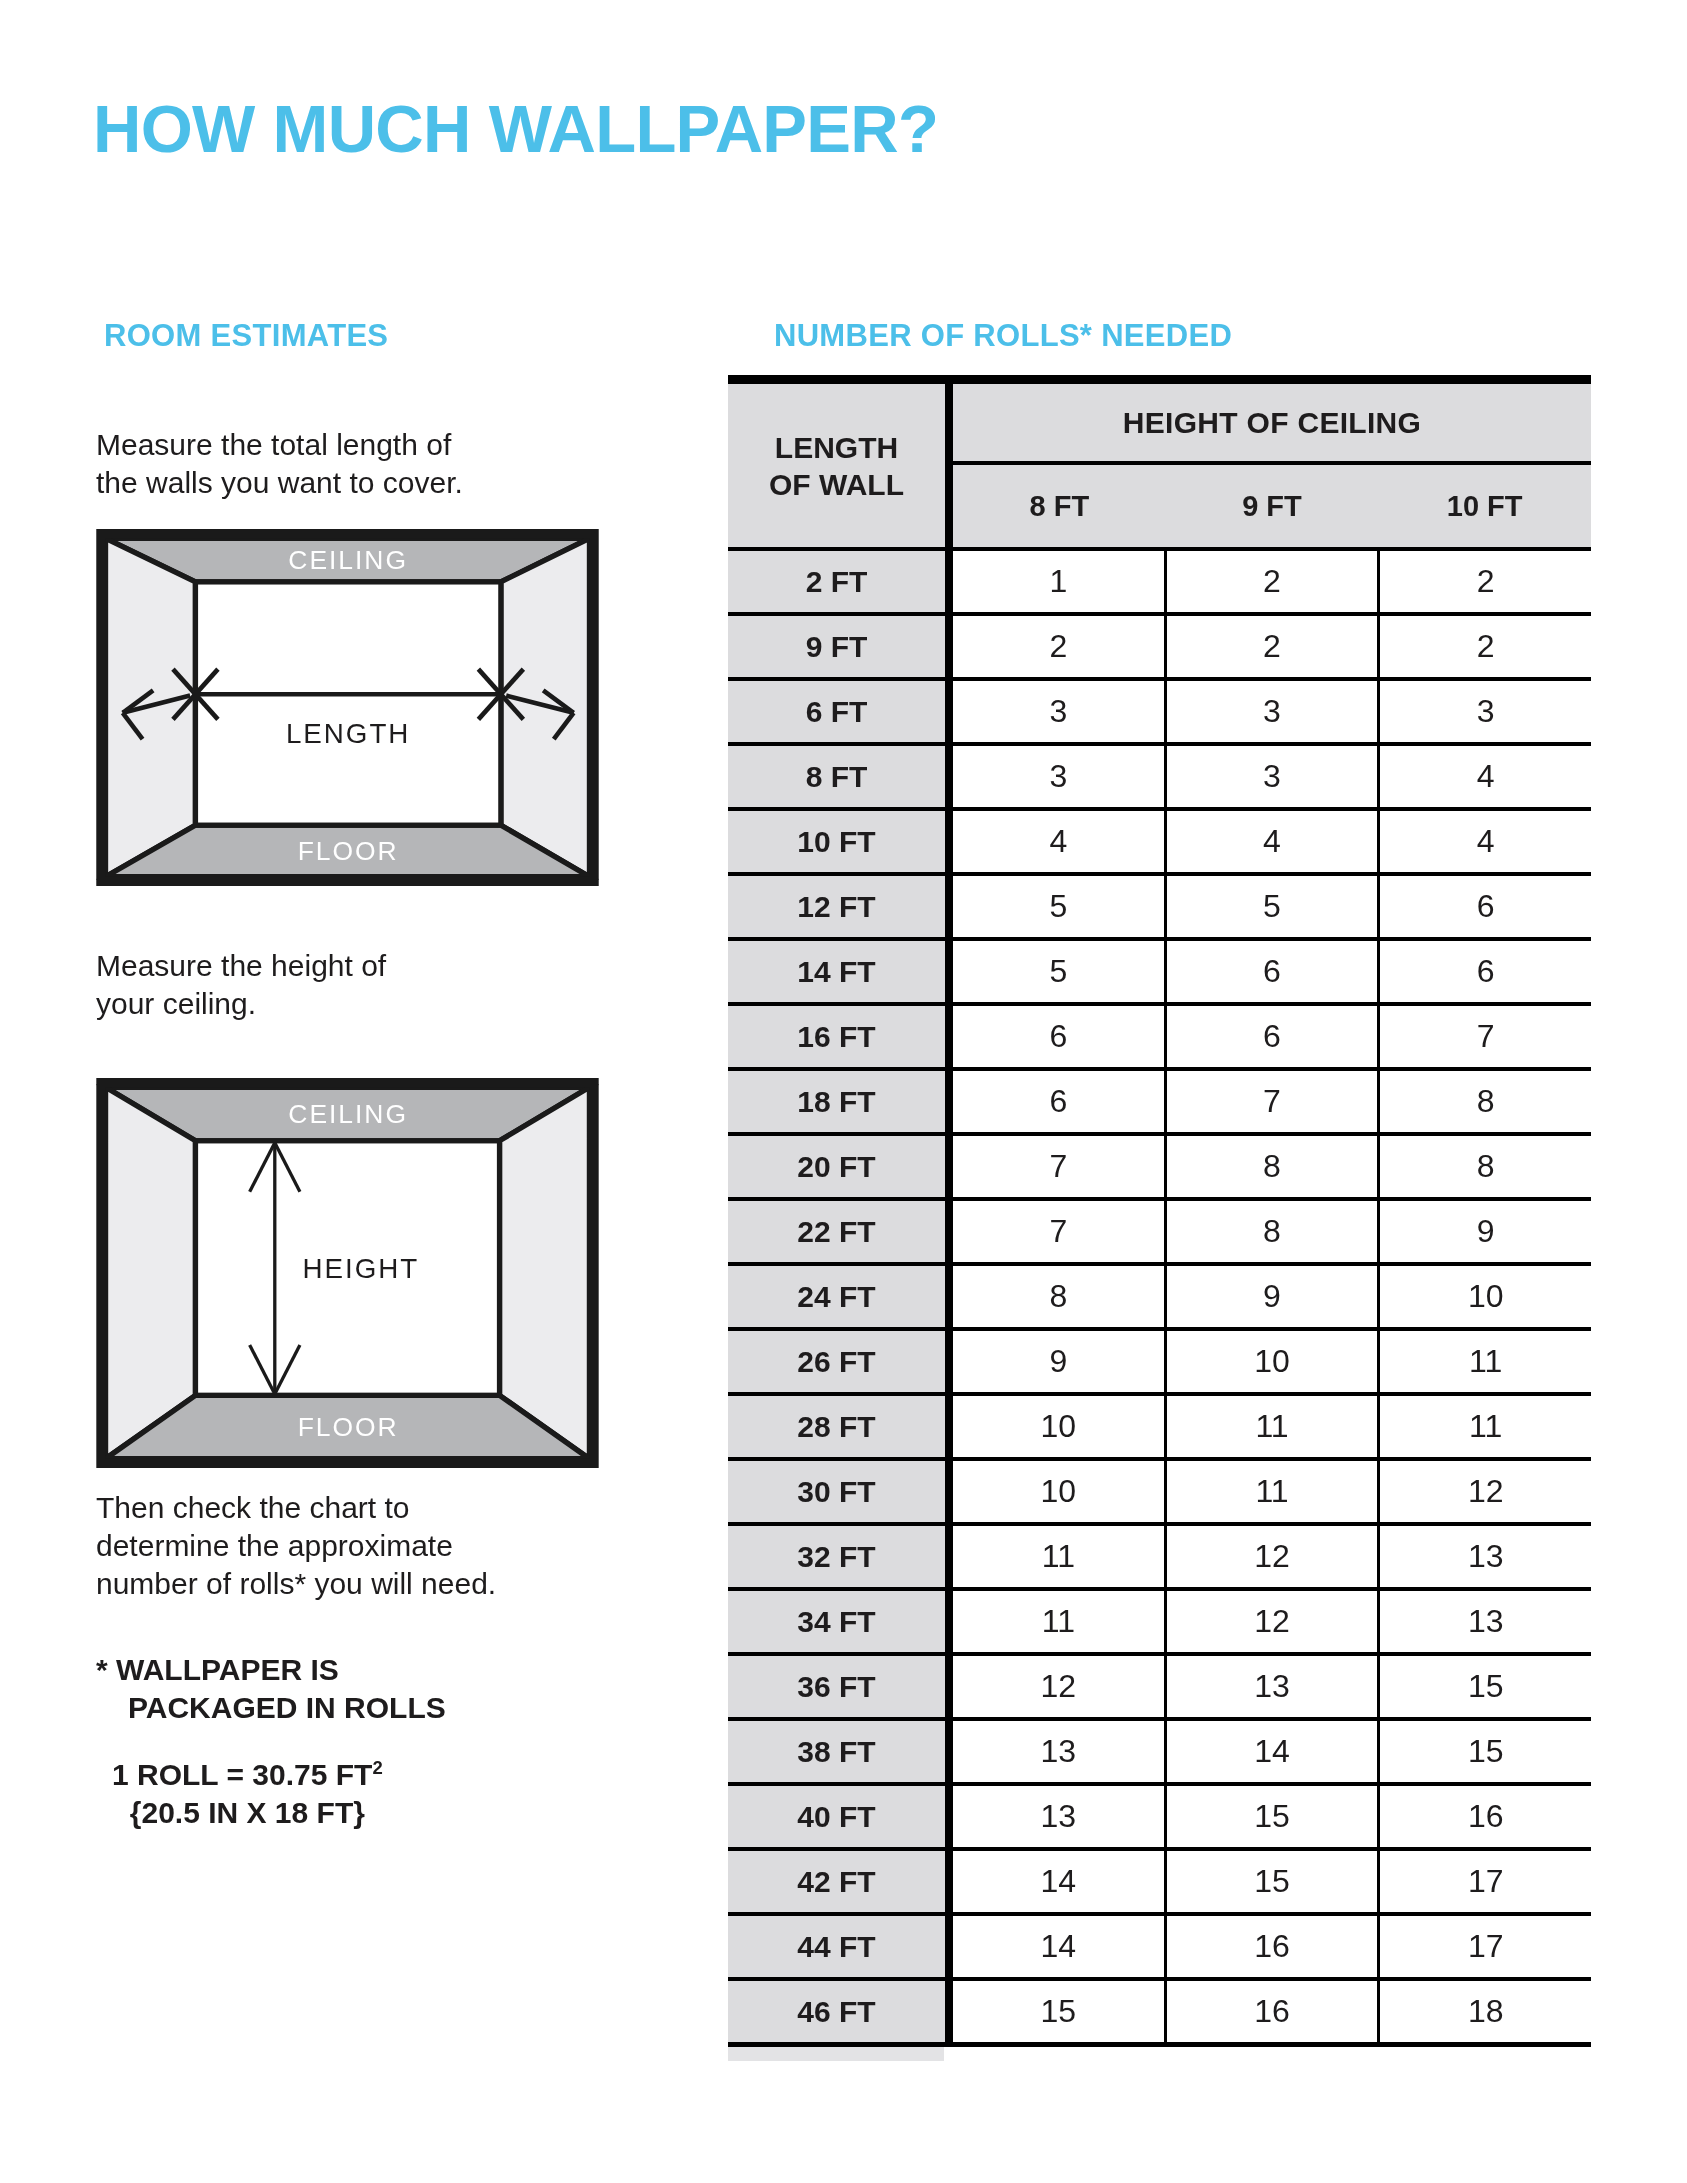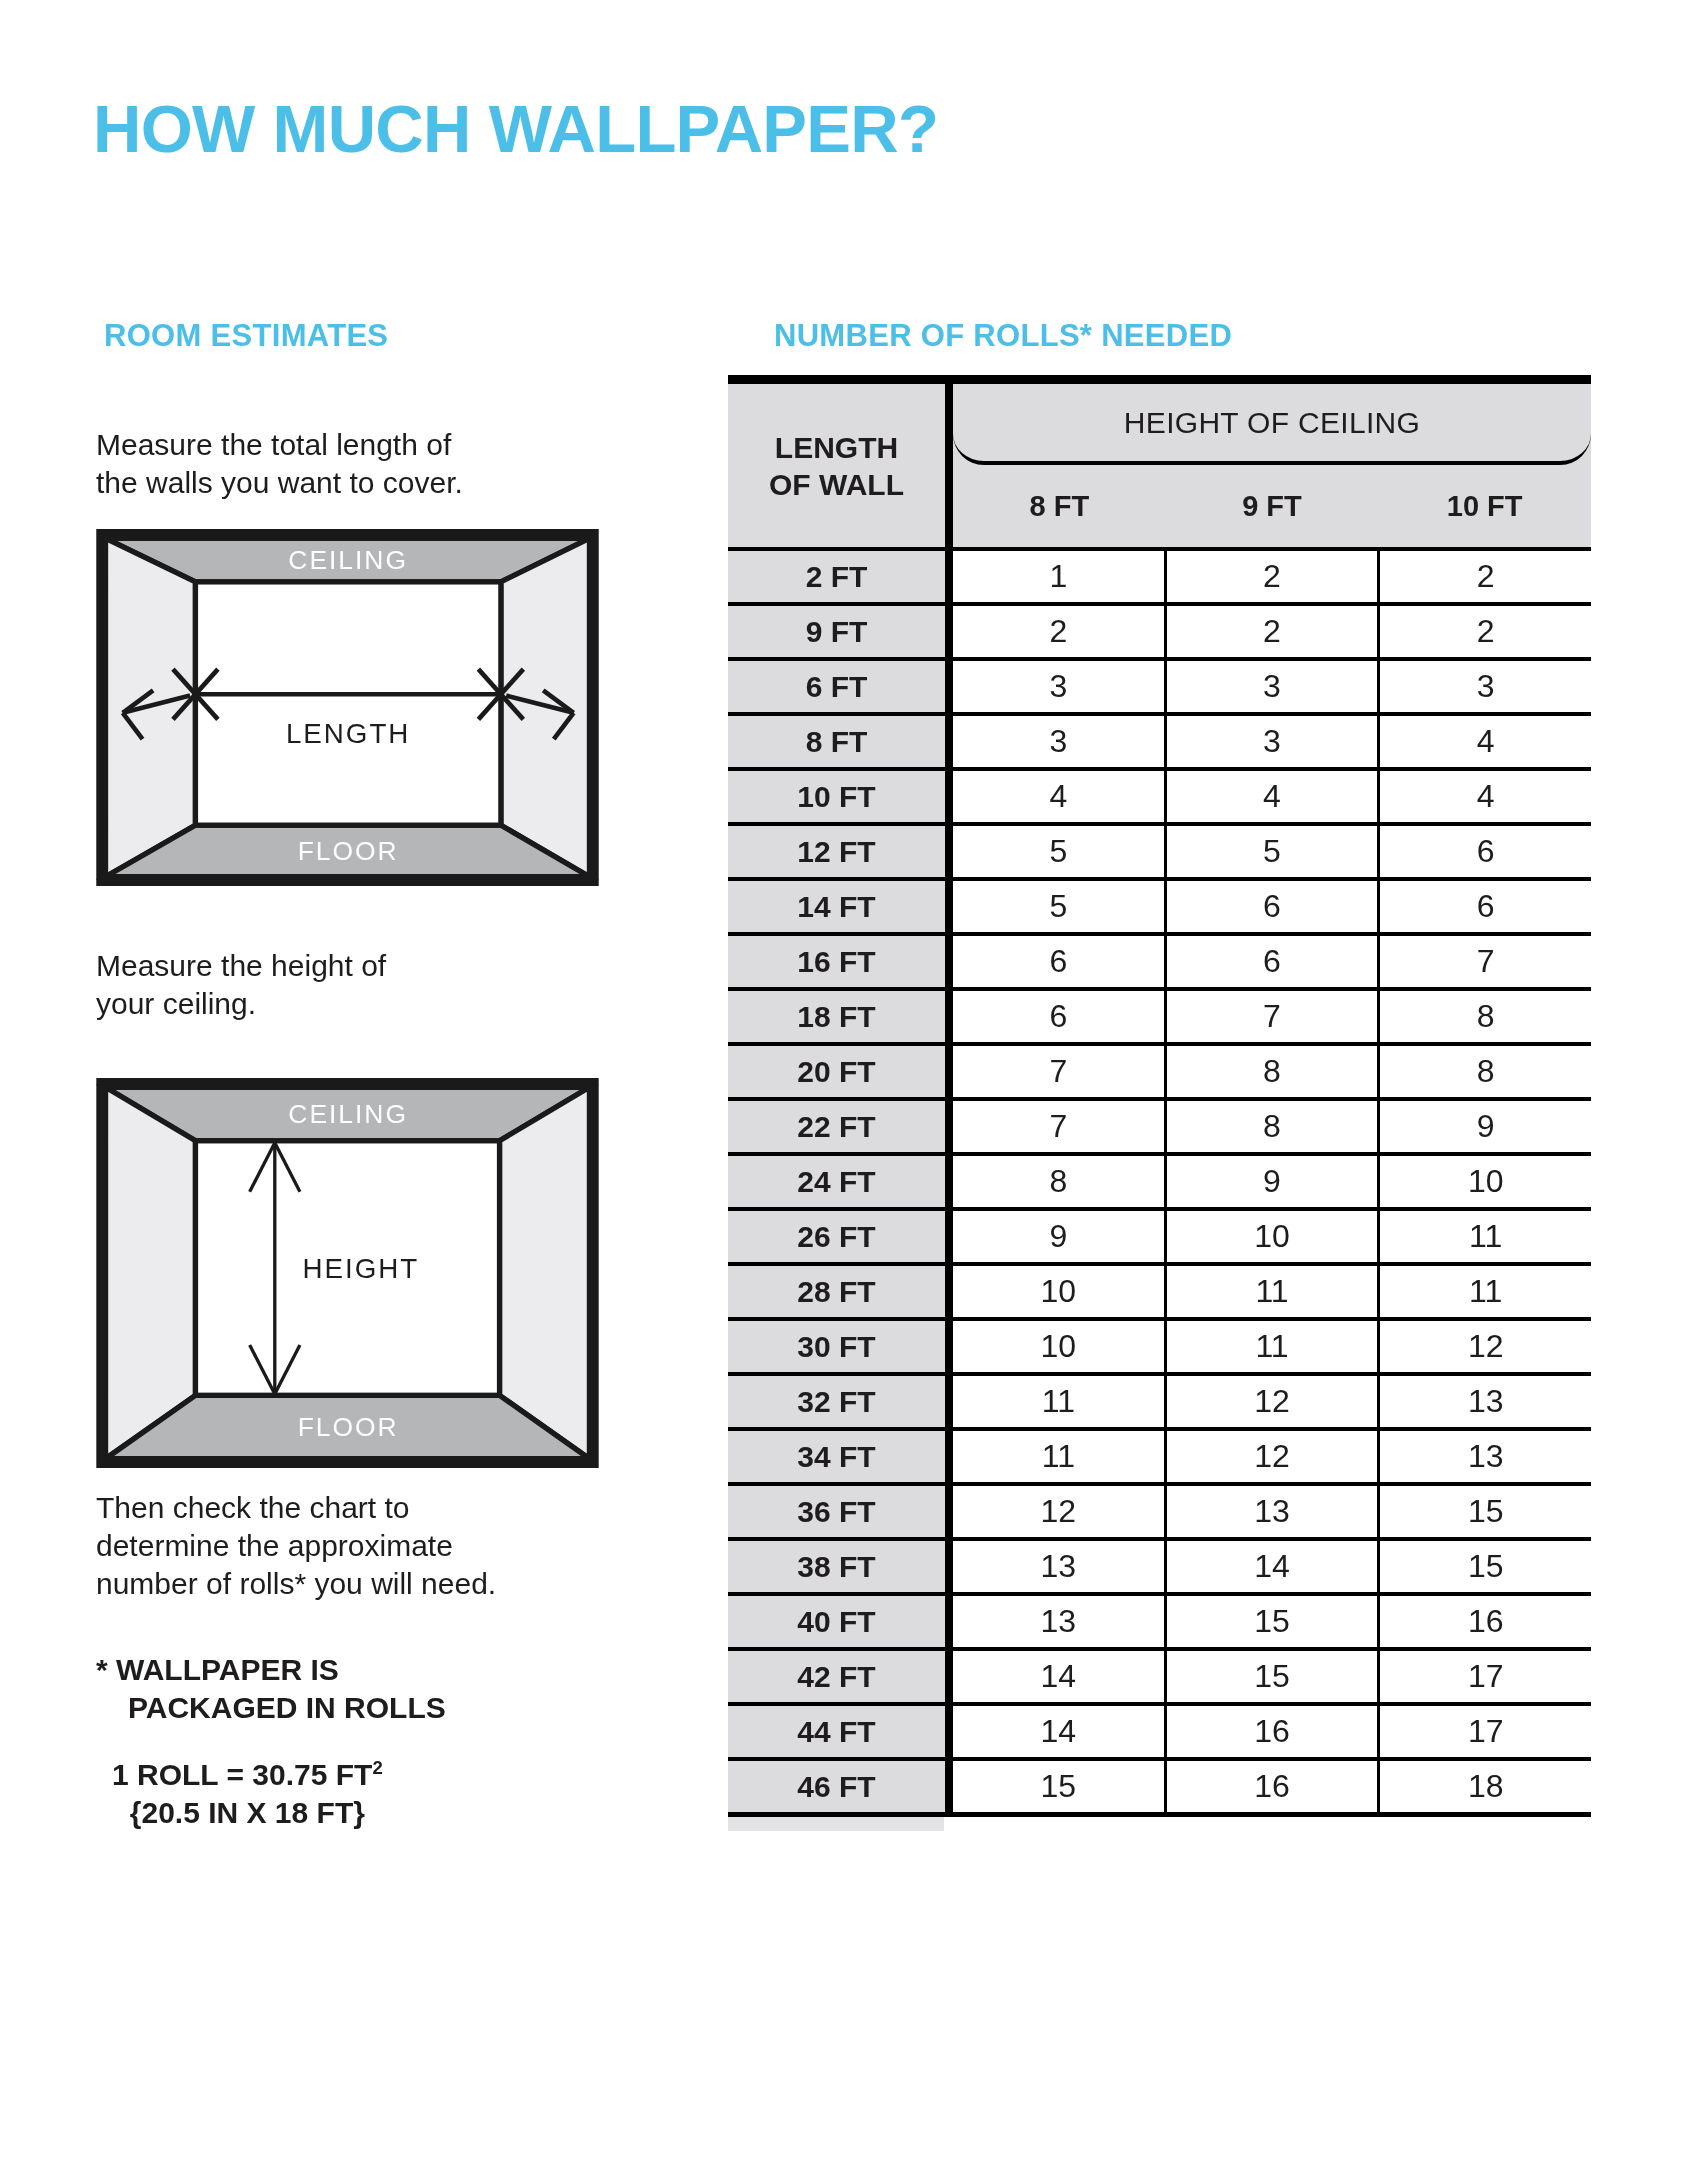--- a/index.html
+++ b/index.html
@@ -42,25 +42,25 @@
   #rolls-table, #rolls-table *{box-sizing:border-box;}
   .tbar{height:9.3px;background:#000;}
   .thead{display:flex;height:163px;background:var(--cell-gray,#dcdcde);}
   .th-label{
     width:225px;border-right:8.6px solid #000;display:flex;flex-direction:column;
     justify-content:center;align-items:center;font-weight:bold;font-size:30px;line-height:37px;
   }
   .th-right{flex:1;display:flex;flex-direction:column;}
   .th-group{
     height:81px;border-bottom:4.6px solid #000;display:flex;align-items:center;
-    justify-content:center;font-weight:normal;font-size:30px;letter-spacing:0.3px;border-radius:31px;
+    justify-content:center;font-weight:bold;font-size:30px;letter-spacing:0.3px;
   }
   .th-cols{flex:1;display:flex;}
   .th-col{flex:1;display:flex;align-items:center;justify-content:center;font-weight:bold;font-size:29px;}
-  .trow{display:flex;height:55px;border-top:4.6px solid #000;}
+  .trow{display:flex;height:65px;border-top:4.6px solid #000;}
   .trow .lc{
     width:225px;background:var(--cell-gray,#dcdcde);border-right:8.6px solid #000;
     display:flex;align-items:center;justify-content:center;font-weight:bold;font-size:30px;
   }
   .trow .dc{flex:1;background:#fff;display:flex;align-items:center;justify-content:center;font-size:32px;}
   .trow .dc + .dc{border-left:3.3px solid #000;}
   .bottom-line{height:4.6px;background:#000;}
   .stub{width:216px;height:14.6px;background:var(--cell-gray-light,#e3e3e5);}
 </style>
 </head>

